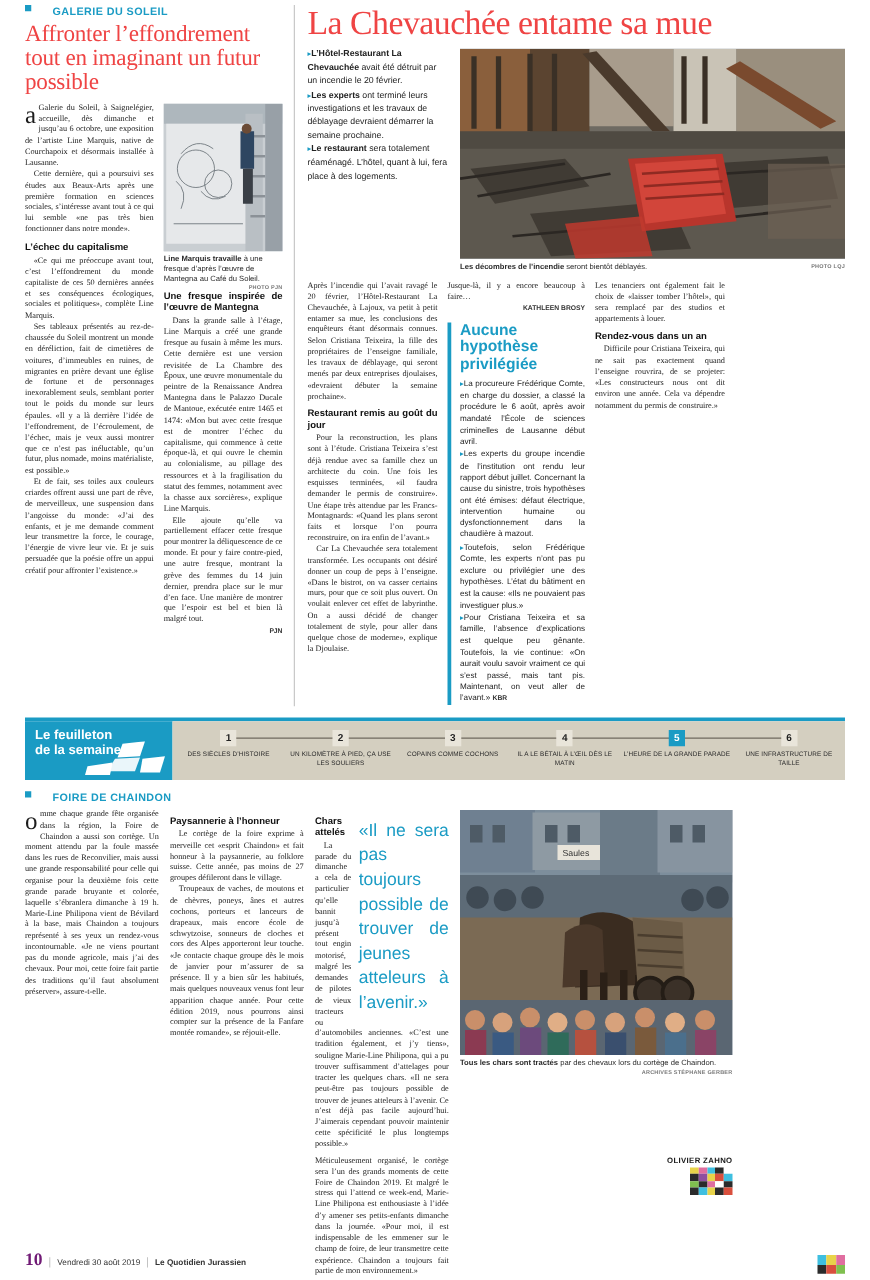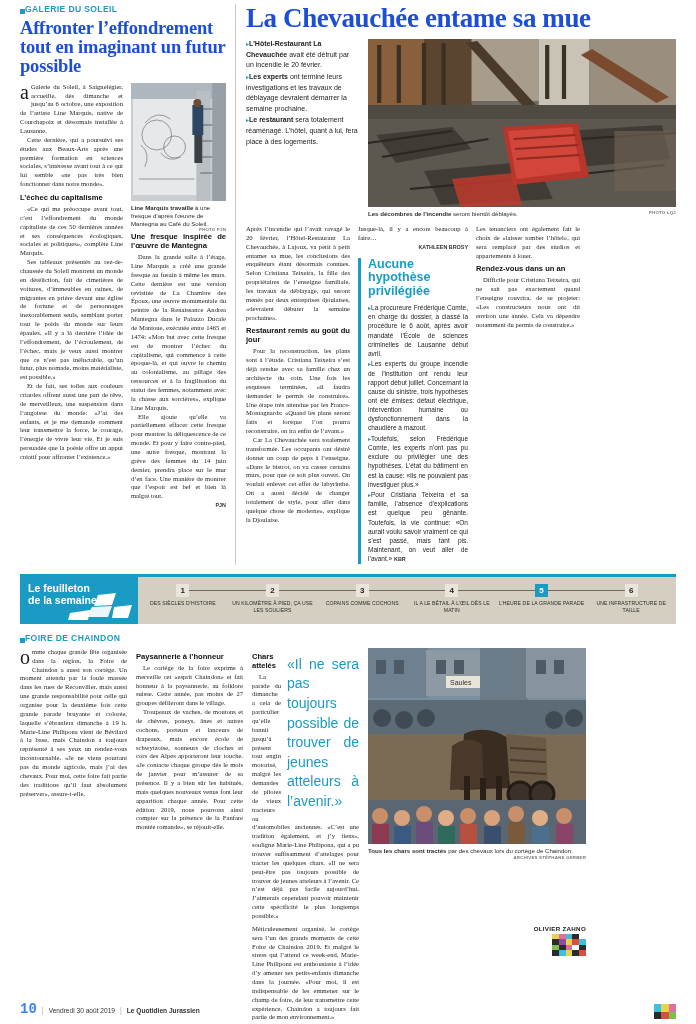--- a/index.html
+++ b/index.html
@@ -22,24 +22,24 @@
     font-family: "Liberation Sans", sans-serif;
     font-weight: bold; font-size: 13.5px; letter-spacing: .1px;
     padding: 5px 12px 6px 12px;
   }
 
   
   .kicker {
     font-family: "Liberation Sans", sans-serif;
     font-weight: bold; font-size: 8.6px; letter-spacing: .35px;
     color: #1a9bc4; text-transform: uppercase;
-    display: flex; align-items: flex-end; gap: 0; margin-bottom: 5px;
+    display: flex; align-items: flex-start; gap: 17px; margin-bottom: 5px;
   }
   .kicker .sq { width: 5px; height: 5px; background: #1a9bc4; display: inline-block; }
-  .hl-serif { font-family: "Liberation Serif", serif; font-weight: bold; color: #1d4ed8; line-height: 1.04; }
+  .hl-serif { font-family: "Liberation Serif", serif; font-weight: normal; color: #ef4444; line-height: 1.04; }
   .body-col { font-size: 6.6px; line-height: 1.345; text-align: justify; hyphens: auto; color: #1c1c1c; }
   .body-col p { text-indent: 7px; }
   .body-col p.noind { text-indent: 0; }
   .sub-h {
     font-family: "Liberation Sans", sans-serif;
     font-weight: bold; font-size: 7.6px; line-height: 1.18;
     color: #111; margin: 5px 0 2px; text-indent: 0 !important;
   }
   .dropcap::first-letter {
     float: left; font-size: 20px; line-height: .85;
@@ -137,21 +137,21 @@
     font-family: "Liberation Sans", sans-serif; color: #1a9bc4;
     font-size: 14px; line-height: 1.4; float: right; width: 72px;
     margin: 2px 0 3px 6px; text-indent: 0;
   }
   .b-foot { display: flex; gap: 9px; margin-top: 4px; }
   .byline { font-family: "Liberation Sans", sans-serif; font-weight: bold; font-size: 6.2px; text-align: right; color: #1a1a1a; letter-spacing: .3px; }
   .swatch { width: 34px; height: 22px; margin-left: auto; margin-top: 2px; display: grid; grid-template-columns: repeat(5, 1fr); grid-template-rows: repeat(4, 1fr); }
 
   
   .footer { position: absolute; left: 20px; bottom: 11px; display: flex; align-items: baseline; gap: 5px; }
-  .pg { font-family: Liberation Mono, monospace; font-weight: bold; font-size: 14px; color: #3b82f6; }
+  .pg { font-family: Liberation Serif, serif; font-weight: bold; font-size: 14px; color: #701a75; }
   .fsep { color: #999; font-size: 9px; }
   .ftxt { font-family: "Liberation Sans", sans-serif; font-size: 6.6px; color: #333; }
   .flag { position: absolute; right: 20px; bottom: 9px; width: 22px; height: 15px; display: grid; grid-template-columns: repeat(3,1fr); grid-template-rows: repeat(2,1fr); }
 </style>
 </head>
 <body>
 
 <div class="page">
 
 

